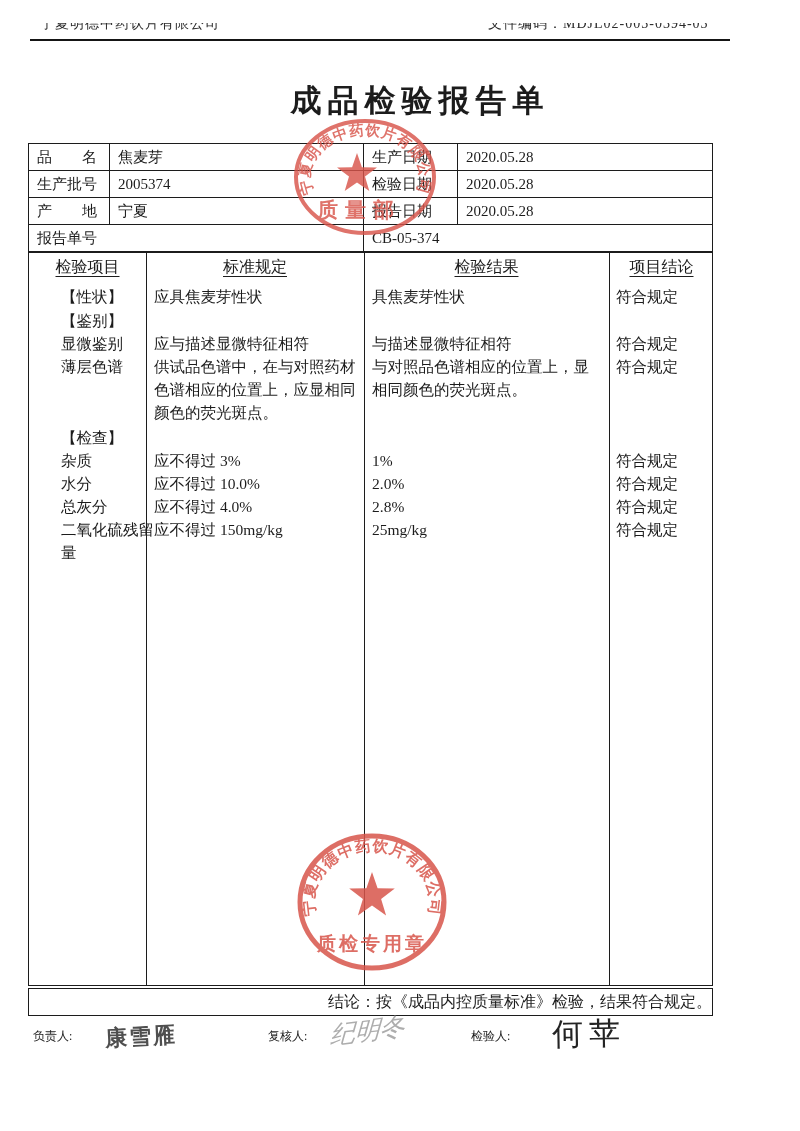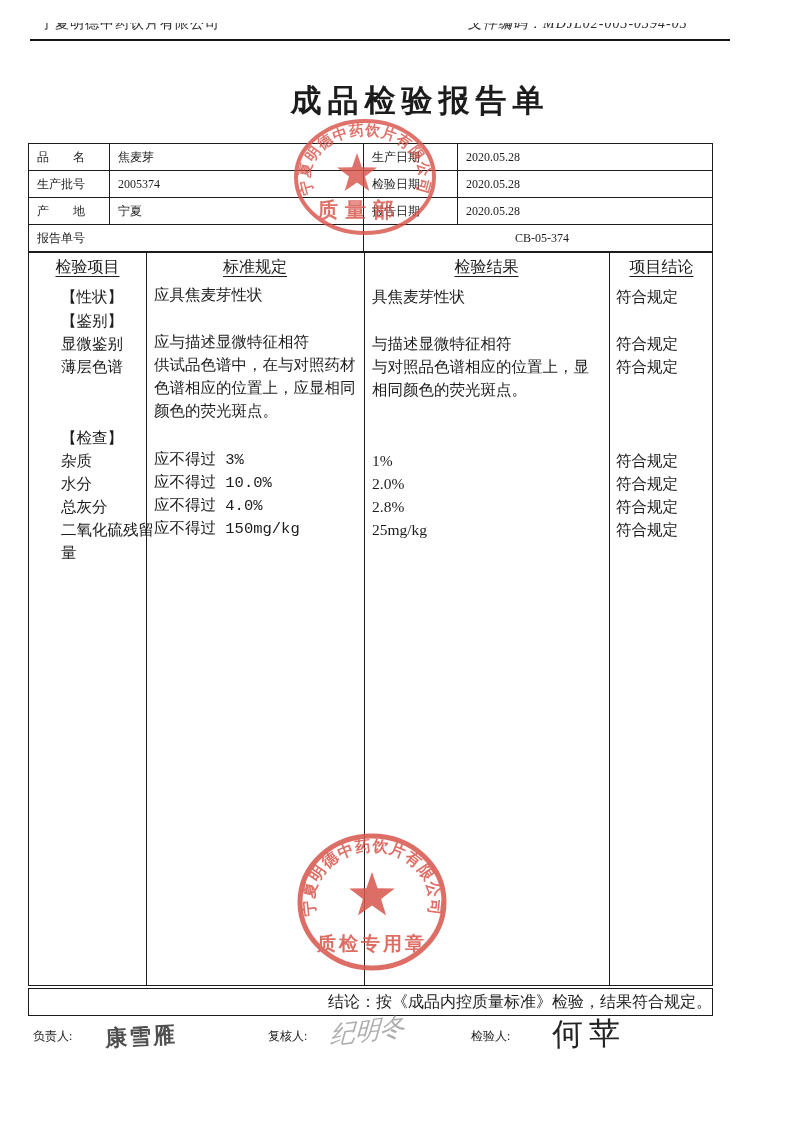--- a/index.html
+++ b/index.html
@@ -4,45 +4,45 @@
 <style>
   html,body{margin:0;padding:0;background:#888;}
   .page{
     position:relative;width:800px;height:1131px;margin:0 auto;background:#fff;
     font-family:"Liberation Serif","DejaVu Serif",serif;color:#1c1c1c;overflow:hidden;padding-left:26px;
   }
   
   .hdr-clip{position:absolute;top:23px;height:14px;overflow:hidden;}
   .hdr-clip span{display:block;margin-top:-8px;font-size:14px;letter-spacing:1px;color:#2a2a2a;white-space:nowrap;}
   .hdr-left{left:40px;width:330px;}
-  .hdr-right{left:468px;width:280px;font-style:italic;}
+  .hdr-right{left:488px;width:280px;}
   .hdr-rule{position:absolute;left:30px;top:39px;width:700px;height:2px;background:#151515;}
   
   .title{position:absolute;left:7px;top:80px;width:100%;margin:0;text-align:center;
     font-size:31px;font-weight:bold;letter-spacing:6px;}
   
   .info-table{position:absolute;left:28px;top:143px;width:685px;border:1.5px solid #1c1c1c;
     display:grid;grid-template-columns:81px 254px 94px auto;grid-auto-rows:27px;box-sizing:border-box;background:transparent;}
   .info-table .cell{border-right:1px solid #1c1c1c;border-bottom:1px solid #1c1c1c;
-    padding-left:8px;line-height:26px;font-size:12px;white-space:nowrap;overflow:hidden;}
+    padding-left:8px;line-height:26px;font-size:15px;white-space:nowrap;overflow:hidden;}
   .info-table .cell.lastcol{border-right:none;}
   .info-table .cell.lastrow{border-bottom:none;}
   .span2a{grid-column:1/3;}
-  .span2b{grid-column:3/5;text-align:center;}
+  .span2b{grid-column:3/5;}
   
   .main-table{position:absolute;left:28px;top:251px;width:685px;height:735px;box-sizing:border-box;
     border:1.5px solid #1c1c1c;border-top:2.5px solid #1c1c1c;}
   .vline{position:absolute;top:0;bottom:0;width:1px;background:#1c1c1c;}
   .v1{left:117px;}.v2{left:335px;}.v3{left:580px;}
   .thead{position:absolute;top:4px;font-size:16px;text-align:center;}
   .thead span{text-decoration:underline;text-underline-offset:4px;}
   .th1{left:0;width:117px;}.th2{left:117px;width:218px;}.th3{left:335px;width:245px;}.th4{left:580px;width:105px;}
   .irow{position:absolute;left:0;width:685px;font-size:15.5px;line-height:23px;}
   .irow .c1{position:absolute;left:8px;top:0;width:106px;margin-left:24px;}
-  .irow .c2{position:absolute;left:125px;top:0;width:206px;font-family:Liberation Mono, monospace;}
+  .irow .c2{position:absolute;left:125px;top:0;width:206px;}
   .irow .c3{position:absolute;left:343px;top:0;width:230px;}
   .irow .c4{position:absolute;left:587px;top:0;width:95px;}
   
   .conclusion{position:absolute;left:28px;top:988px;width:685px;height:28px;box-sizing:border-box;
     border:1.5px solid #1c1c1c;line-height:25px;padding-left:10px;font-size:16px;text-align:right;}
   
   .sigline{position:absolute;font-size:12px;}
   .siglabel1{left:33px;top:1028px;}
   .siglabel2{left:268px;top:1028px;}
   .siglabel3{left:471px;top:1028px;}

